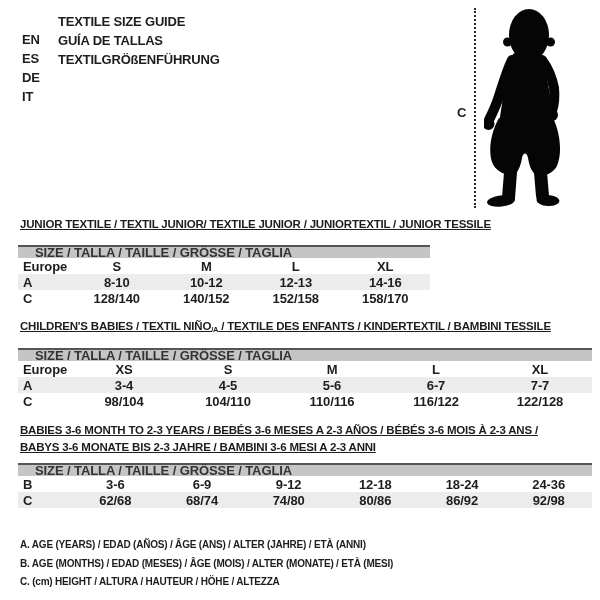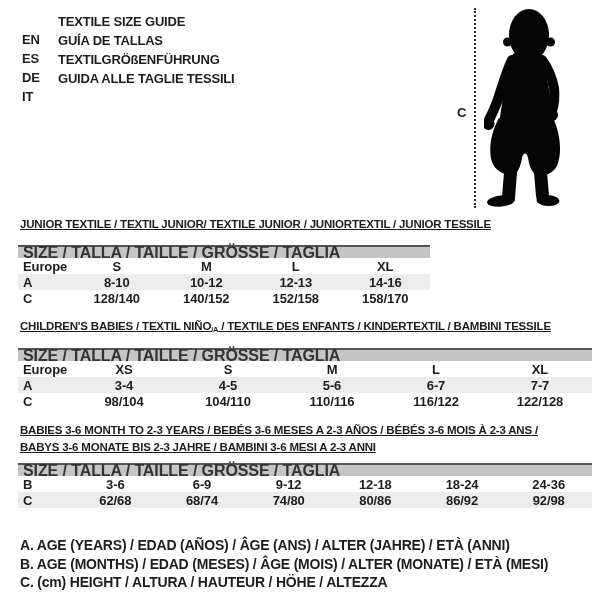--- a/index.html
+++ b/index.html
@@ -20,51 +20,50 @@
   .sec-title{font-size:11.5px;font-weight:bold;letter-spacing:-0.2px;line-height:17px;padding-left:2px;white-space:nowrap;text-decoration:underline;}
   .s1{top:216px;width:412px;}
   .s2{top:318px;width:574px;}
   .s3{top:422px;width:574px;}
   .s1 .size-table{margin-top:12px;}
   .s2 .size-table{margin-top:10px;}
   .s3 .size-table{margin-top:7px;}
   .size-table{width:100%;}
   .bar{
     background:#c5c5c5;border-top:2px solid #555555;height:11px;
-    display:flex;align-items:center;padding-left:5px;
-    font-size:16px;font-weight:bold;color:#333333;letter-spacing:-0.1px;
+    display:flex;align-items:center;padding-left:17px;
+    font-size:13px;font-weight:bold;color:#333333;letter-spacing:-0.1px;
   }
   .trow{display:flex;height:16px;align-items:center;font-size:13px;font-weight:bold;letter-spacing:-0.1px;}
   .trow.shaded{background:#ececec;}
   .row-label{width:54px;padding-left:5px;box-sizing:border-box;}
   .cell{flex:1;text-align:center;}
   sub.small{font-size:7.5px;vertical-align:-2px;}
   
   .notes{position:absolute;left:20px;top:536px;}
-  .note-line{font-size:14px;font-weight:bold;line-height:18.5px;letter-spacing:-0.2px;white-space:nowrap;}
+  .note-line{font-size:10px;font-weight:bold;line-height:18.5px;letter-spacing:-0.2px;white-space:nowrap;}
 </style>
 </head>
 <body>
 
 <div class="lang-block">
     <div class="lang-row">
       <span class="lang-code">EN</span>
       <span>TEXTILE SIZE GUIDE</span>
     </div>
     <div class="lang-row">
       <span class="lang-code">ES</span>
       <span>GUÍA DE TALLAS</span>
     </div>
     <div class="lang-row">
       <span class="lang-code">DE</span>
       <span>TEXTILGRÖßENFÜHRUNG</span>
     </div>
     <div class="lang-row">
       <span class="lang-code">IT</span>
-      <span>GUIDA ALLE TAGLIE TESSILI</span>
     </div>
   </div>
 
 <div class="dotted-line"></div>
 <div class="c-label">C</div>
 <svg class="baby-svg" width="82" height="200" viewBox="0 0 82 200" fill="#050505">
 
   <ellipse cx="45" cy="27" rx="20" ry="26"></ellipse>
 
   <circle cx="23.5" cy="34" r="4.5"></circle>

